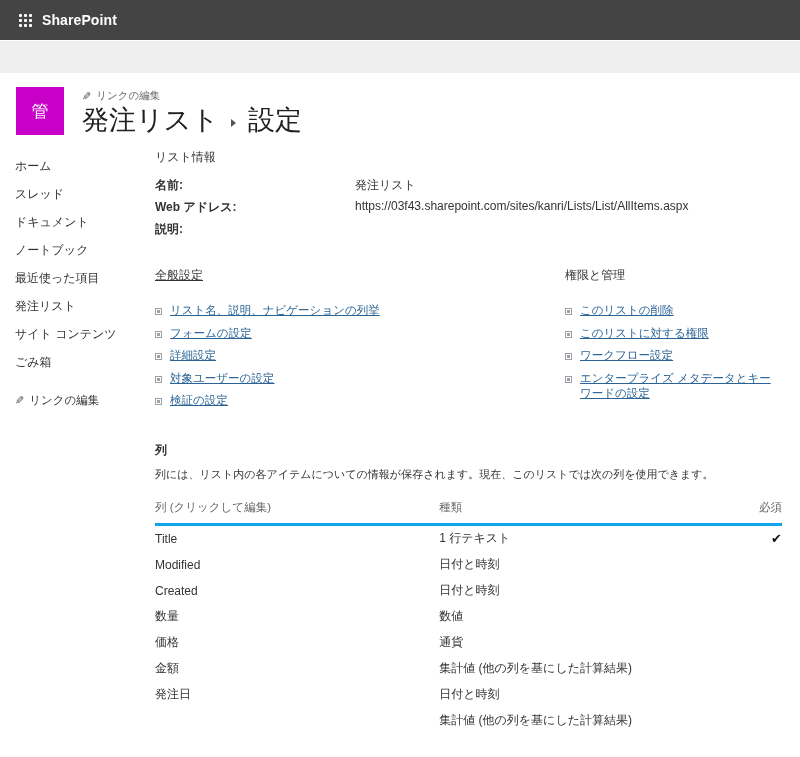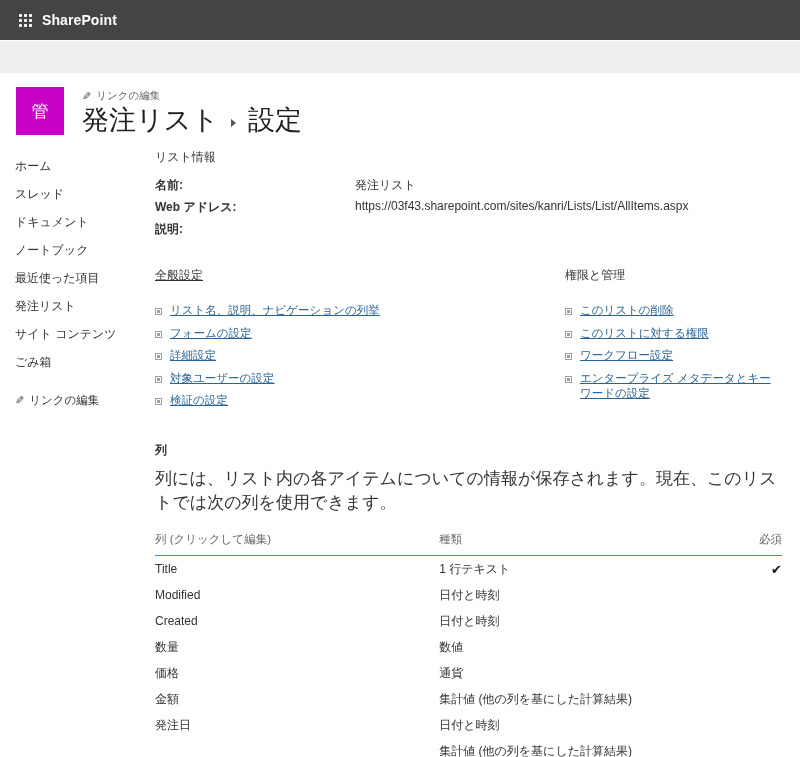--- a/index.html
+++ b/index.html
@@ -183,33 +183,33 @@
 
   
   .cols-section { margin-top: 30px; }
   .cols-heading {
     font-size: 12px;
     font-weight: bold;
     color: #333333;
     margin-bottom: 8px;
   }
   .cols-desc {
-    font-size: 17px;
+    font-size: 11px;
     color: #333333;
     margin-bottom: 14px;
     line-height: 1.4;
   }
   .cols-table { width: 100%; border-collapse: collapse; }
   .cols-table th {
     font-size: 11.5px;
     font-weight: normal;
     color: #666666;
     text-align: left;
     padding: 3px 0 8px 0;
-    border-bottom: 1px solid #0ea5e9;
+    border-bottom: 3px solid #0ea5e9;
   }
   .cols-table th.req-col { text-align: right; width: 60px; }
   .cols-table td {
     font-size: 12px;
     color: #333333;
     padding: 4.5px 0;
   }
   .cols-table td.col-name { width: 320px; }
   .cols-table td.col-type { width: 330px; }
   .cols-table td.col-req { text-align: right; font-size: 13px; color: #111111; }

